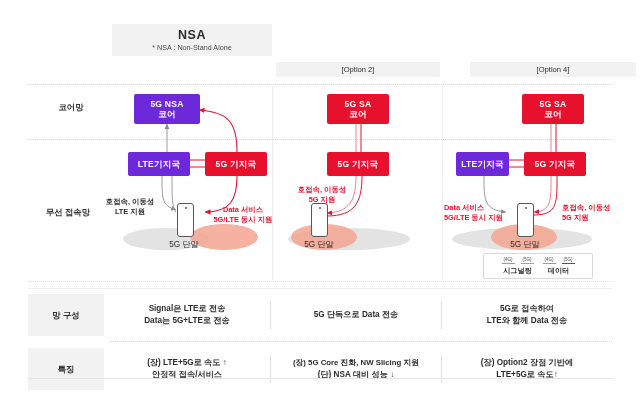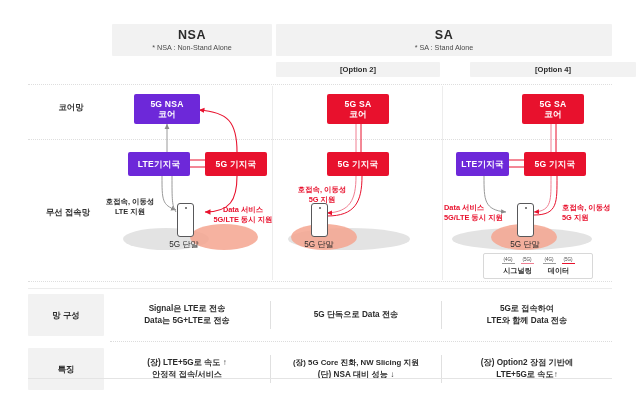--- a/index.html
+++ b/index.html
@@ -13,21 +13,21 @@
   }
   #root{position:absolute;left:0;top:0;width:560px;height:404px;}
 
   
   .hdr{position:absolute;background:#f2f2f2;border-radius:1px;display:flex;
        flex-direction:column;align-items:center;justify-content:center;}
   .hdr .t1{font-size:12.5px;font-weight:bold;color:#2b2b2b;letter-spacing:.5px;line-height:14px;}
   .hdr .t2{font-size:7.2px;color:#4a4a4a;line-height:10px;margin-top:1px;}
   .optbar{position:absolute;background:#f2f2f2;border-radius:1px;
           display:flex;align-items:center;justify-content:center;
-          font-size:7.6px;font-weight:bold;color:#2b2b2b;}
+          font-size:7.6px;font-weight:normal;color:#2b2b2b;}
 
   
   .rowlabel{position:absolute;font-size:8.4px;font-weight:bold;color:#333;
             text-align:center;line-height:11px;}
   .bandline{position:absolute;left:28px;width:584px;height:0;
             border-top:1px dotted #dedede;}
 
   
   .node{position:absolute;display:flex;flex-direction:column;align-items:center;
         justify-content:center;border-radius:2px;color:#fff;font-weight:bold;
@@ -79,24 +79,20 @@
 </head>
 <body>
 
 <div id="root">
 
   <div class="hdr" style="left:112px;top:24px;width:160px;height:32px;">
     <div class="t1">NSA</div>
     <div class="t2">* NSA : Non-Stand Alone</div>
   </div>
 
-  <div class="hdr" style="left:276px;top:24px;width:336px;height:32px;">
-    <div class="t1">SA</div>
-    <div class="t2">* SA : Stand Alone</div>
-  </div>
 
   <div class="optbar" style="left:276px;top:62px;width:164px;height:15px;">
     <span>[Option 2]</span>
   </div>
   <div class="optbar" style="left:470px;top:62px;width:166px;height:15px;">
     <span>[Option 4]</span>
   </div>
 
   <div class="rowlabel" style="left:38px;top:102px;width:66px;">
     <span>코어망</span>

